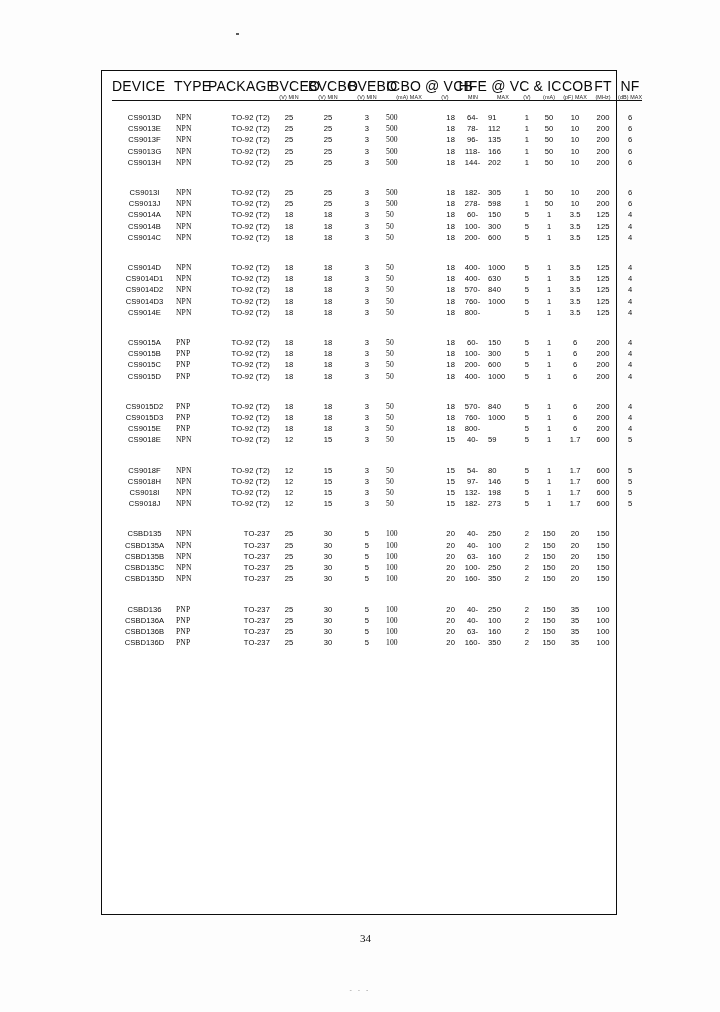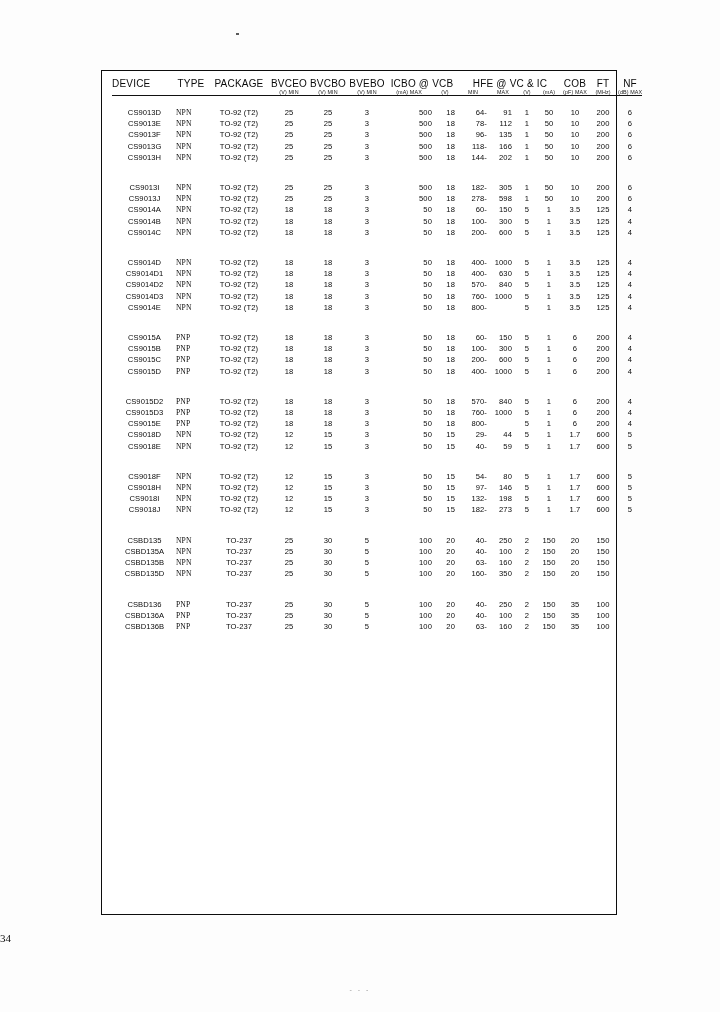--- a/index.html
+++ b/index.html
@@ -49,21 +49,21 @@
 
   table.spec td, table.spec th {
     padding: 0;
     font-weight: normal;
     vertical-align: bottom;
     white-space: nowrap;
   }
 
   
   .hdr-main td {
-    font-size: 10px;
+    font-size: 14px;
     letter-spacing: 0.2px;
     padding-bottom: 1px;
     text-align: center;
     font-family: "Liberation Sans", sans-serif;
     margin-top: 8px;
   }
   .hdr-main td.lft { text-align: left; }
 
   .hdr-sub td {
     font-size: 5.4px;
@@ -92,24 +92,24 @@
     height: 11.2px;
     text-align: center;
     letter-spacing: 0.1px;
   }
   .data-row td.device {
     text-align: center;
     padding-left: 3px;
     letter-spacing: 0.05px;
   }
   .data-row td.type { text-align: left; padding-left: 2px; font-family: Liberation Serif, serif; }
-  .data-row td.pkg  { text-align: center; padding-left: 0px; }
-  .data-row td.hmin { text-align: right; padding-right: 1px; }
-  .data-row td.hmax { text-align: right; padding-right: 6px; }
-  .data-row td.icbo { text-align: right; }
+  .data-row td.pkg  { text-align: right; padding-left: 0px; }
+  .data-row td.hmin { padding-right: 1px; }
+  .data-row td.hmax { text-align: left; padding-right: 6px; }
+  .data-row td.icbo { text-align: left; font-family: Liberation Serif, serif; }
   .data-row td.vcb  { text-align: right; padding-right: 3px; }
 
   .group-gap td {
     height: 19px;
     font-size: 0;
     line-height: 0;
   }
 
   
   col.c-device { width: 62px; }
@@ -124,22 +124,23 @@
   col.c-hmax   { width: 30px; }
   col.c-vc     { width: 18px; }
   col.c-ic     { width: 26px; }
   col.c-cob    { width: 26px; }
   col.c-ft     { width: 30px; }
   col.c-nf     { width: 24px; }
 
   .page-number {
     position: absolute;
     top: 932px;
-    left: 0;
+    left: 12px;
     width: 707px;
+    text-align: center;
     font-size: 11px;
     font-family: "Liberation Serif", serif;
     color: #101010;
   }
 
   .footer-mark {
     position: absolute;
     top: 986px;
     left: 0;
     width: 720px;
@@ -603,37 +604,20 @@
           <td class="vcb">18</td>
           <td class="hmin">800-</td>
           <td class="hmax"></td>
           <td>5</td>
           <td>1</td>
           <td>6</td>
           <td>200</td>
           <td>4</td>
         </tr>
         <tr class="data-row">
-          <td class="device">CS9018D</td>
-          <td class="type">NPN</td>
-          <td class="pkg">TO-92 (T2)</td>
-          <td>12</td>
-          <td>15</td>
-          <td>3</td>
-          <td class="icbo">50</td>
-          <td class="vcb">15</td>
-          <td class="hmin">29-</td>
-          <td class="hmax">44</td>
-          <td>5</td>
-          <td>1</td>
-          <td>1.7</td>
-          <td>600</td>
-          <td>5</td>
-        </tr>
-        <tr class="data-row">
           <td class="device">CS9018E</td>
           <td class="type">NPN</td>
           <td class="pkg">TO-92 (T2)</td>
           <td>12</td>
           <td>15</td>
           <td>3</td>
           <td class="icbo">50</td>
           <td class="vcb">15</td>
           <td class="hmin">40-</td>
           <td class="hmax">59</td>
@@ -762,20 +746,37 @@
           <td class="vcb">20</td>
           <td class="hmin">63-</td>
           <td class="hmax">160</td>
           <td>2</td>
           <td>150</td>
           <td>20</td>
           <td>150</td>
           <td></td>
         </tr>
         <tr class="data-row">
+          <td class="device">CSBD135C</td>
+          <td class="type">NPN</td>
+          <td class="pkg">TO-237</td>
+          <td>25</td>
+          <td>30</td>
+          <td>5</td>
+          <td class="icbo">100</td>
+          <td class="vcb">20</td>
+          <td class="hmin">100-</td>
+          <td class="hmax">250</td>
+          <td>2</td>
+          <td>150</td>
+          <td>20</td>
+          <td>150</td>
+          <td></td>
+        </tr>
+        <tr class="data-row">
           <td class="device">CSBD135D</td>
           <td class="type">NPN</td>
           <td class="pkg">TO-237</td>
           <td>25</td>
           <td>30</td>
           <td>5</td>
           <td class="icbo">100</td>
           <td class="vcb">20</td>
           <td class="hmin">160-</td>
           <td class="hmax">350</td>
@@ -832,18 +833,35 @@
           <td class="icbo">100</td>
           <td class="vcb">20</td>
           <td class="hmin">63-</td>
           <td class="hmax">160</td>
           <td>2</td>
           <td>150</td>
           <td>35</td>
           <td>100</td>
           <td></td>
         </tr>
+        <tr class="data-row">
+          <td class="device">CSBD136D</td>
+          <td class="type">PNP</td>
+          <td class="pkg">TO-237</td>
+          <td>25</td>
+          <td>30</td>
+          <td>5</td>
+          <td class="icbo">100</td>
+          <td class="vcb">20</td>
+          <td class="hmin">160-</td>
+          <td class="hmax">350</td>
+          <td>2</td>
+          <td>150</td>
+          <td>35</td>
+          <td>100</td>
+          <td></td>
+        </tr>
       </tbody>
   </table>
 </div>
 
 <div class="page-number">34</div>
 <div class="footer-mark">- - -</div>
 
 </body></html>

